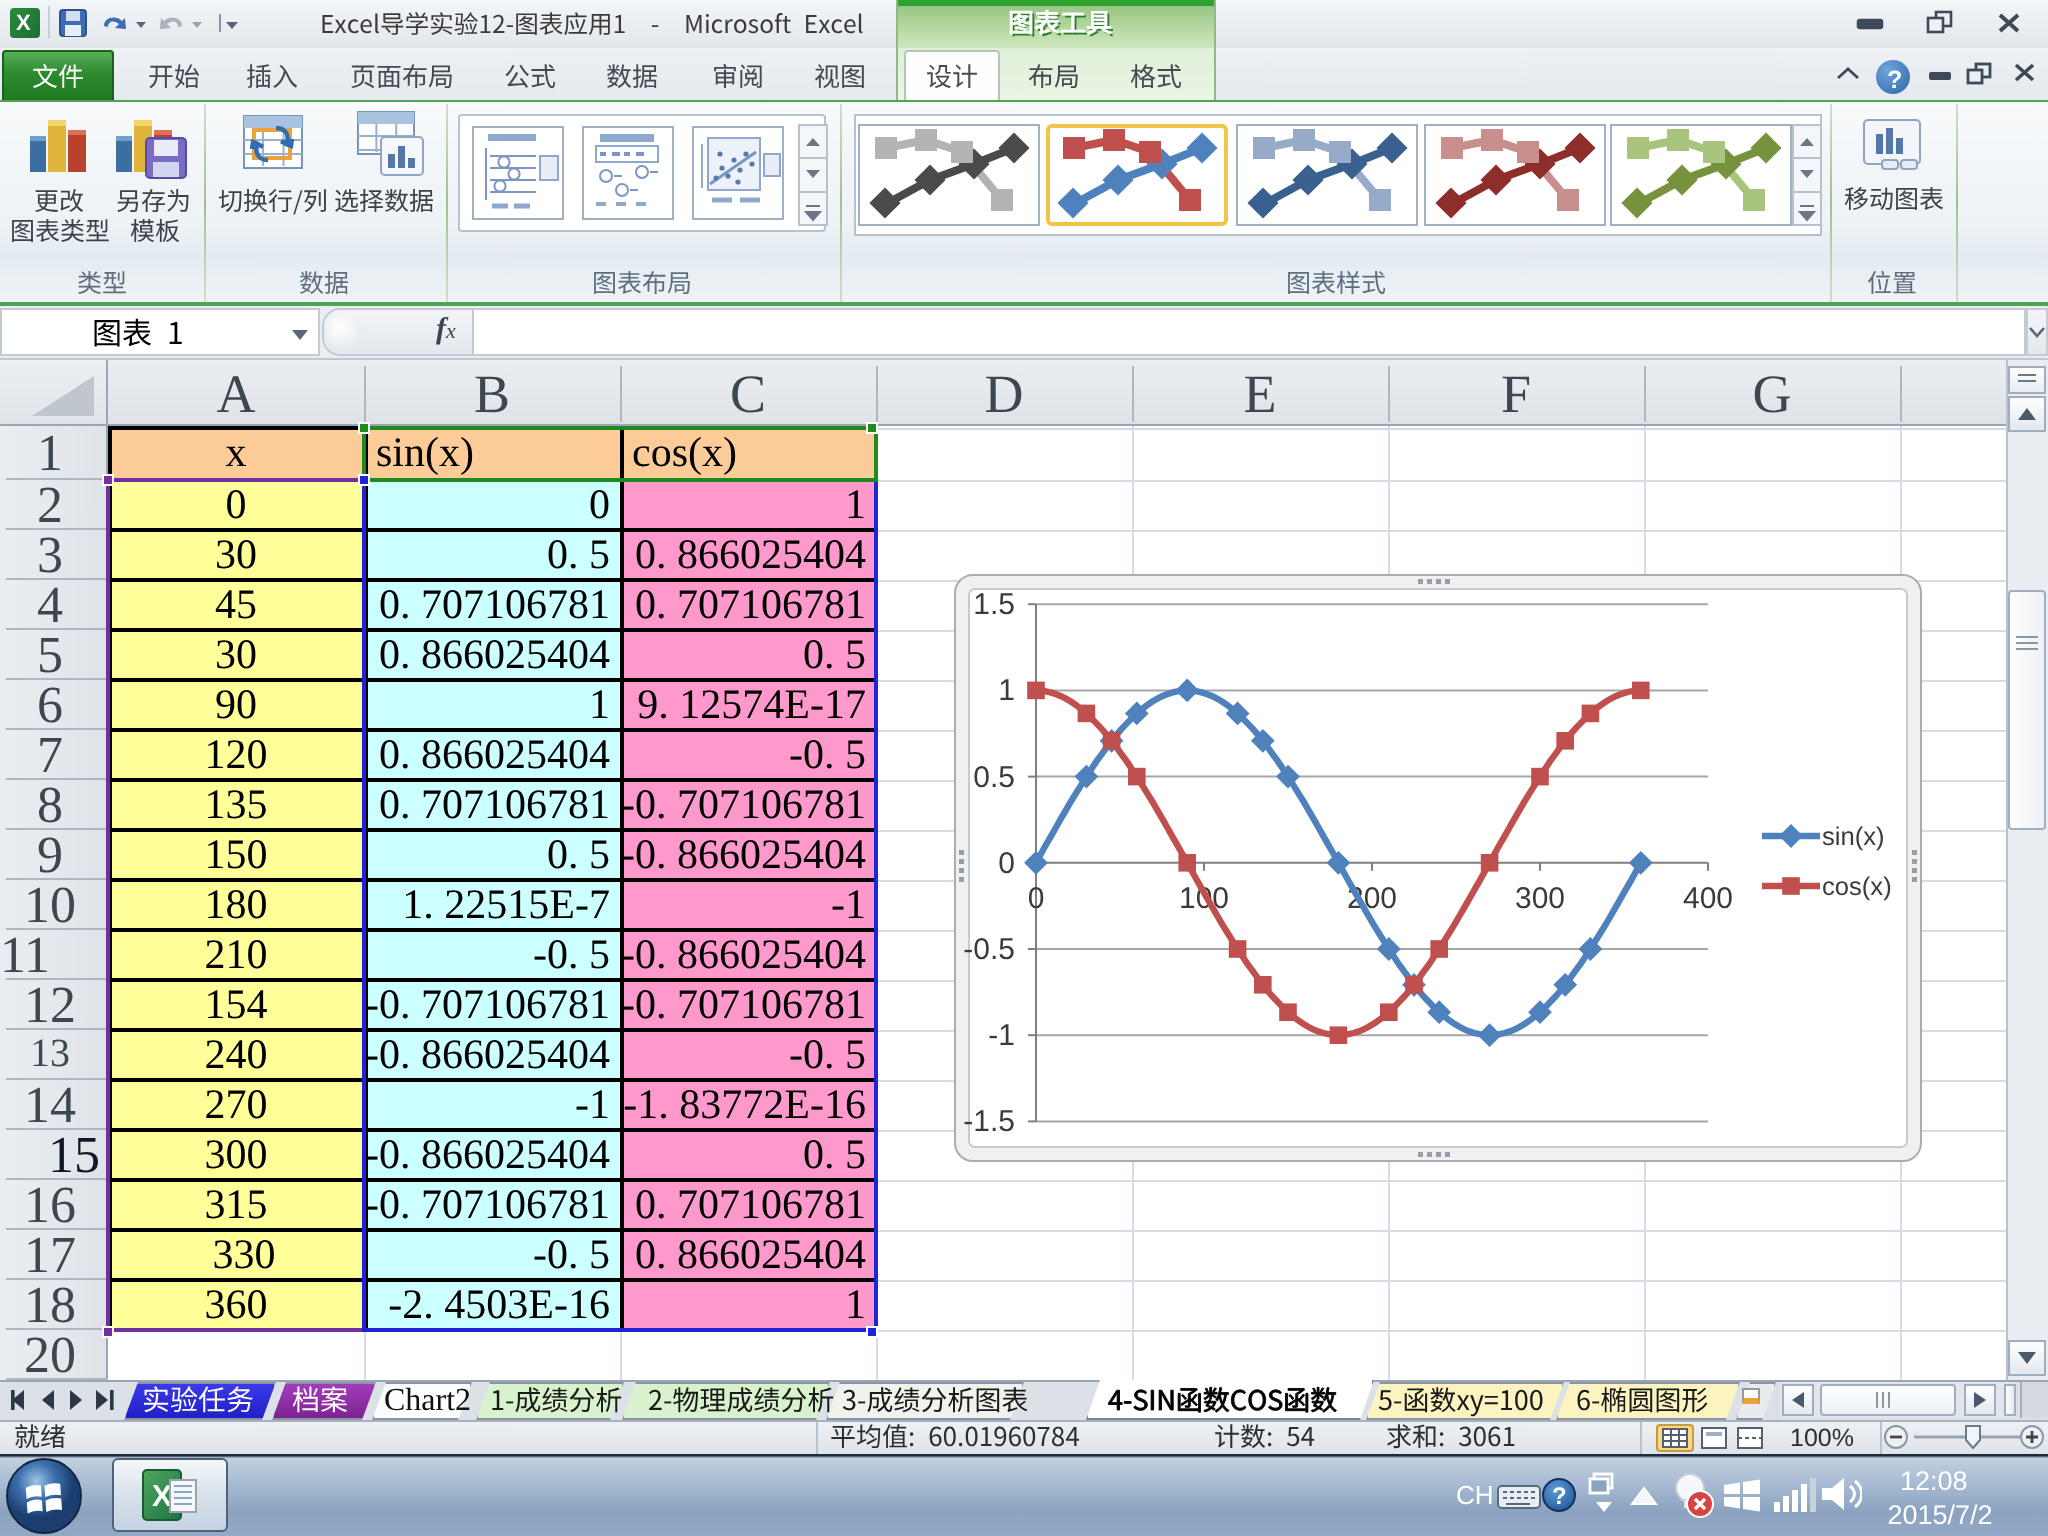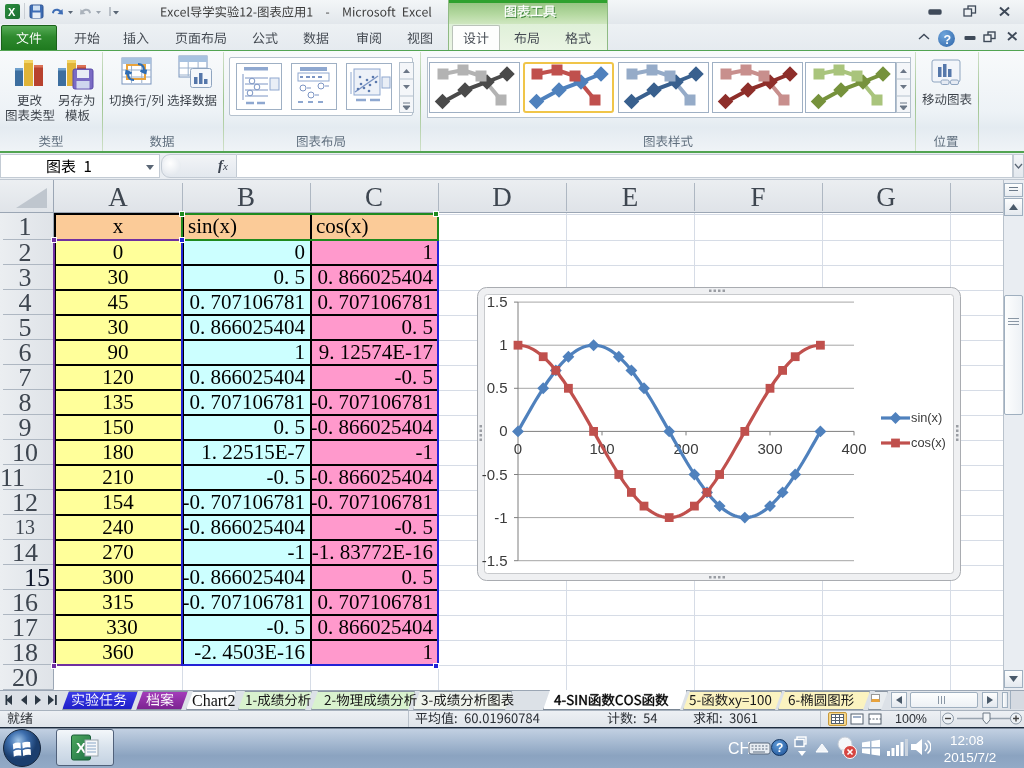--- a/index.html
+++ b/index.html
@@ -653,21 +653,21 @@
 <defs>
       <linearGradient id="xg" x1="0" y1="0" x2="1" y2="1">
         <stop offset="0" stop-color="#4DA85E"></stop>
         <stop offset="1" stop-color="#1E7145"></stop>
       </linearGradient>
     </defs>
 <text x="10" y="19" text-anchor="middle" font-size="15" font-weight="bold" fill="#fff" font-family="Liberation Sans">X</text>
 <rect x="14" y="6" width="13" height="16" fill="#f6f8fa" stroke="#9aa5ad"></rect>
 <path d="M16 9 h9 M16 12 h9 M16 15 h9 M16 18 h9" stroke="#8aa8c8" stroke-width="1"></path>
   </svg>
-<div class="abs" style="left:728px;top:740px;font-size:16px;color:#fff">CH</div>
+<div class="abs" style="left:728px;top:740px;font-size:13px;color:#fff">CH</div>
 <svg class="abs" style="left:748px;top:741px" width="24" height="15" fill="none" stroke="#fff">
     <rect x="1" y="2" width="21" height="11" rx="2" fill="#e8edf3" stroke="#5a6a7e"></rect>
     <g stroke="#5a6a7e" stroke-width="1">
       <path d="M3.5 5 h2 M7 5 h2 M10.5 5 h2 M14 5 h2 M17.5 5 h2 M3.5 8 h2 M7 8 h2 M10.5 8 h2 M14 8 h2 M17.5 8 h2 M5 11 h12"></path>
     </g>
   </svg>
 <div class="abs" style="left:771px;top:739px;width:17px;height:17px;border-radius:50%;background:radial-gradient(circle at 40% 32%,#5d9bd8,#1d4f94);border:1px solid #10325e"></div>
 <div class="abs" style="left:776px;top:741px;color:#fff;font-size:12px;font-weight:bold">?</div>
 <svg class="abs" style="left:793px;top:735px" width="17" height="24" fill="none" stroke="#fff" stroke-width="1.4">
     <rect x="4" y="2" width="9" height="7"></rect>

